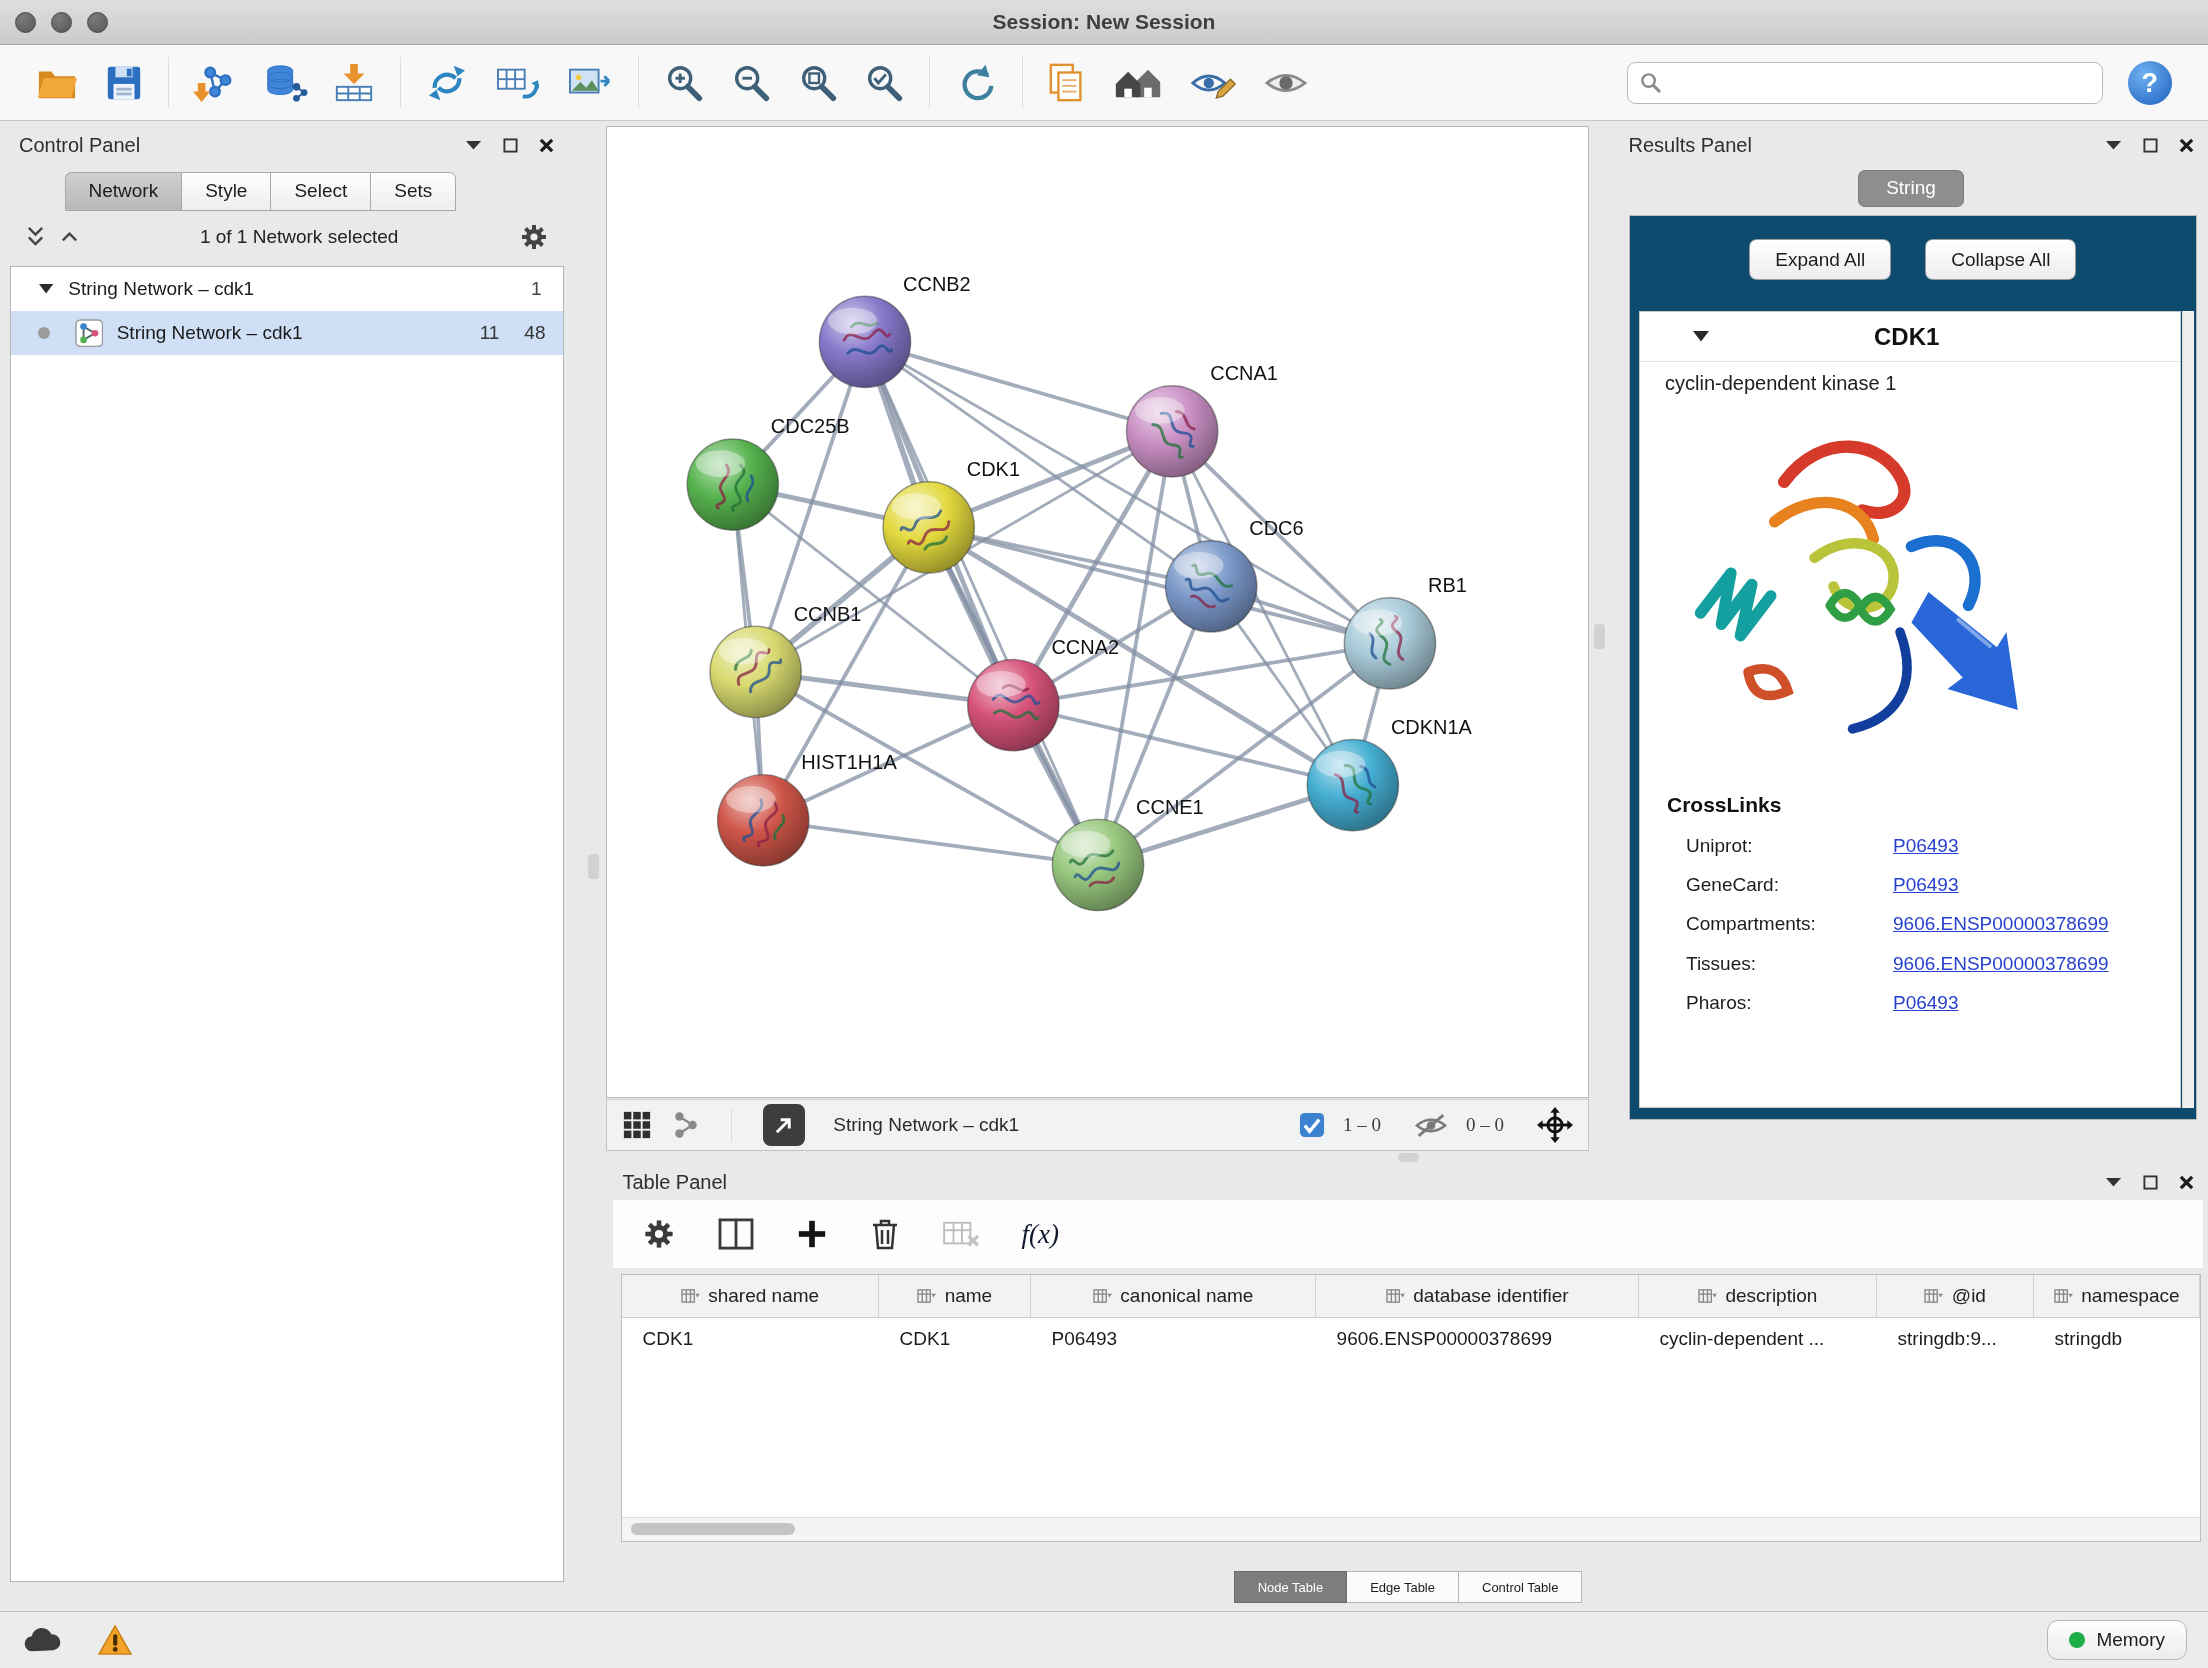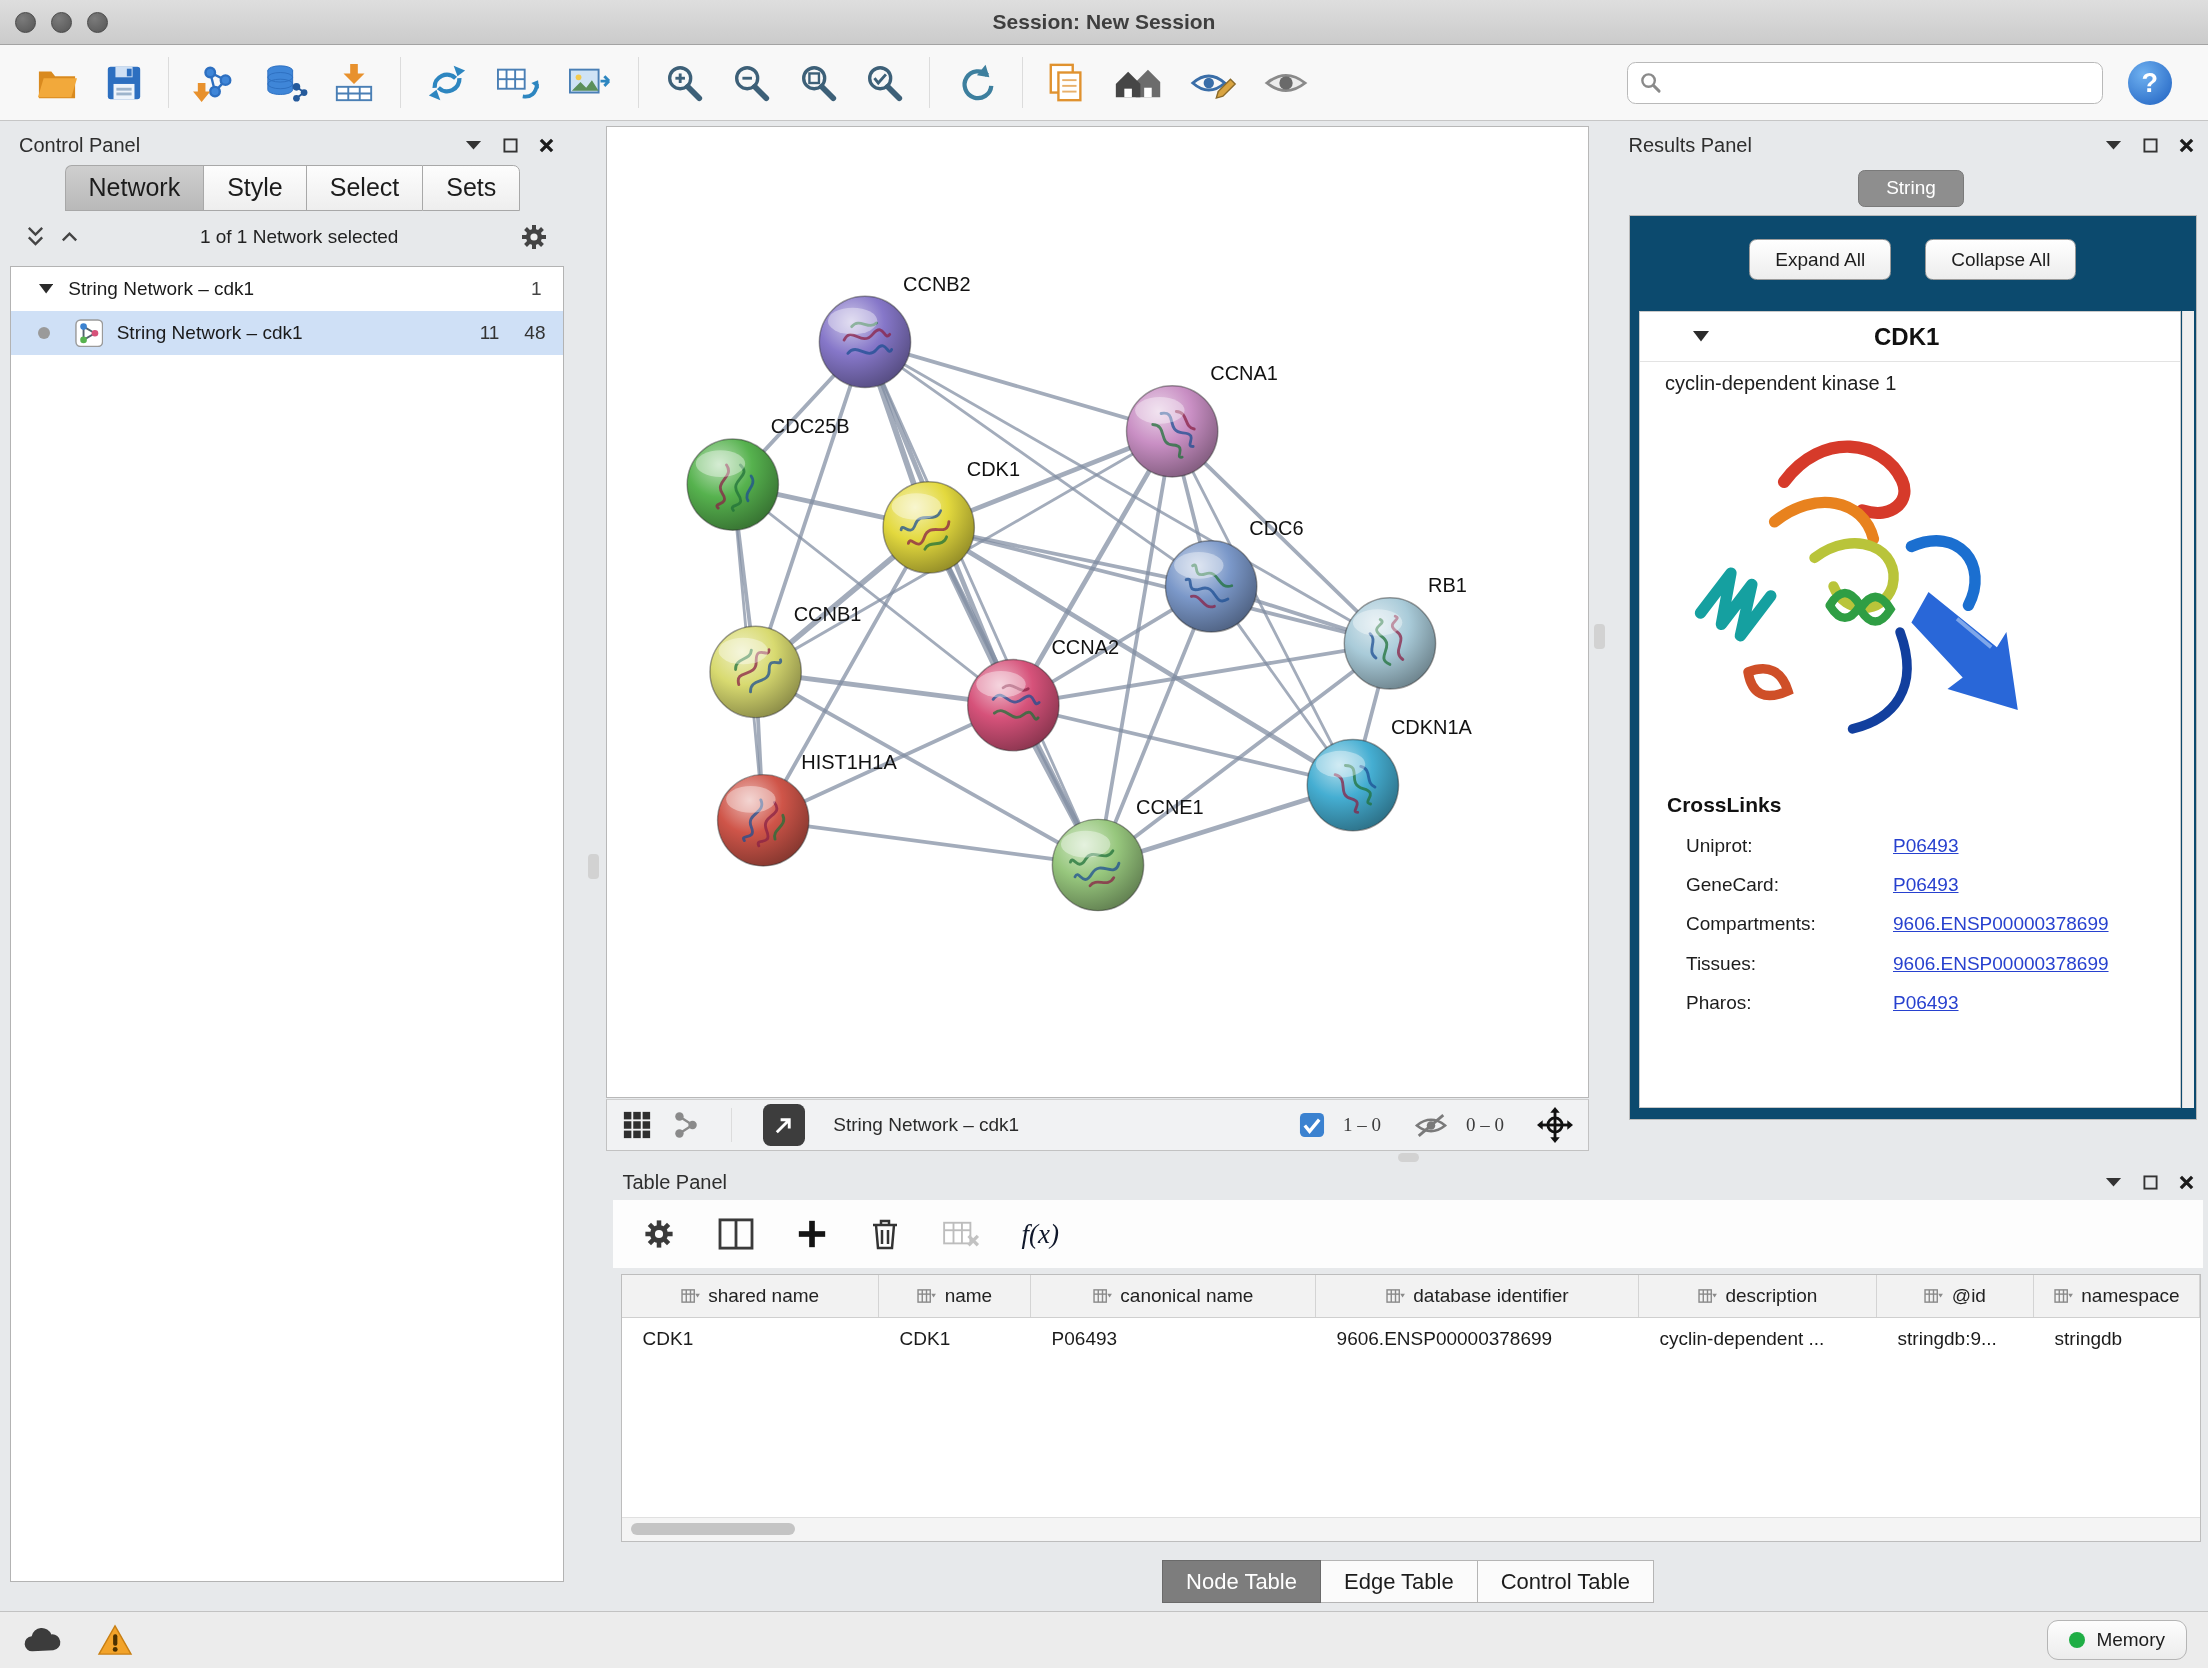--- a/index.html
+++ b/index.html
@@ -27,21 +27,21 @@
 
   
   .phead{height:36px;display:flex;align-items:center;padding:0 9.5px;}
   .phead .ptitle{font-size:20px;color:#2e2e2e;}
   .phead .picons{margin-left:auto;display:flex;align-items:center;gap:21px;}
   .picon{background:none;border:none;padding:0;cursor:pointer;display:flex;align-items:center;}
 
   
   .control-panel{position:absolute;left:9.5px;top:127px;width:554px;height:1455px;}
   .cp-tabs{height:48px;display:flex;align-items:flex-end;padding-left:55px;}
-  .cp-tab{font-size:25px;color:#1c1c1c;border:1px solid #a8a8a8;background:linear-gradient(#fdfdfd,#eee);
+  .cp-tab{font-size:19px;color:#1c1c1c;border:1px solid #a8a8a8;background:linear-gradient(#fdfdfd,#eee);
     padding:7.6px 23px;cursor:pointer;border-right-width:0;}
   .cp-tab:first-child{border-radius:6.7px 0 0 0;}
   .cp-tab:last-child{border-right-width:1px;border-radius:0 6.7px 0 0;}
   .cp-tab.active{background:linear-gradient(#cfcfcf,#b9b9b9);}
   .cp-toolrow{height:51px;display:flex;align-items:center;padding:0 15px;gap:13.3px;}
   .cp-summary{flex:1;text-align:center;font-size:19px;color:#222;}
   .cp-tree{position:absolute;left:0;right:0;top:139px;bottom:0;background:#fff;border:1px solid #b3b3b3;overflow:hidden;}
   .tree-row{height:44px;display:flex;align-items:center;font-size:19px;color:#1b1b1b;}
   .tree-row .count{margin-left:auto;padding-right:21px;color:#444;}
   .tree-row.selected{background:#cfe0f6;}
@@ -84,21 +84,21 @@
   .tp-toolbar{height:68px;display:flex;align-items:center;gap:42px;padding-left:28.5px;background:#fdfdfd;}
   .tp-tablewrap{position:absolute;left:7.6px;right:1.9px;top:110px;height:266px;border:1px solid #bdbdbd;background:#fff;overflow:hidden;}
   table.datatable{border-collapse:collapse;width:100%;table-layout:fixed;}
   table.datatable th{background:#f2f2f2;border-right:1px solid #d4d4d4;border-bottom:1px solid #cfcfcf;
     height:40px;font-size:19px;font-weight:normal;color:#222;overflow:hidden;white-space:nowrap;}
   .thwrap{display:flex;align-items:center;justify-content:center;gap:8.6px;overflow:hidden;white-space:nowrap;padding:0 5.7px;}
   table.datatable td{height:40px;font-size:19px;color:#1b1b1b;padding-left:21px;overflow:hidden;white-space:nowrap;}
   .tp-hscroll{position:absolute;left:0;right:0;bottom:0;height:23px;background:#f4f4f4;border-top:1px solid #e0e0e0;}
   .tp-thumb{position:absolute;left:9.5px;top:4.8px;width:164px;height:12.4px;border-radius:6.7px;background:#c4c4c4;}
   .tp-tabs{position:absolute;left:0;right:0;bottom:3.8px;display:flex;justify-content:center;}
-  .tp-tab{font-size:22px;padding:7.6px 23px;border:1px solid #b5b5b5;background:#fbfbfb;color:#1c1c1c;cursor:pointer;border-left-width:0;}
+  .tp-tab{font-size:13px;padding:7.6px 23px;border:1px solid #b5b5b5;background:#fbfbfb;color:#1c1c1c;cursor:pointer;border-left-width:0;}
   .tp-tab:first-child{border-left-width:1px;}
   .tp-tab.active{background:#7d7d7d;color:#fff;border-color:#6a6a6a;}
   .fx{font-family:"Liberation Serif",serif;font-style:italic;font-size:27px;color:#0f172a;}
 
   
   .status-bar{position:absolute;left:0;top:1611px;width:2208px;height:57px;background:#ececec;
     border-top:1px solid #c2c2c2;display:flex;align-items:center;padding:0 21px;box-sizing:border-box;gap:34px;}
   .memory-btn{margin-left:auto;display:flex;align-items:center;gap:11.4px;font-size:19px;color:#1d1d1d;
     background:linear-gradient(#fdfdfd,#ececec);border:1px solid #b5b5b5;border-radius:11px;padding:7.6px 21px;cursor:pointer;}
   .memdot{width:16px;height:16px;border-radius:50%;background:#1fae45;}

